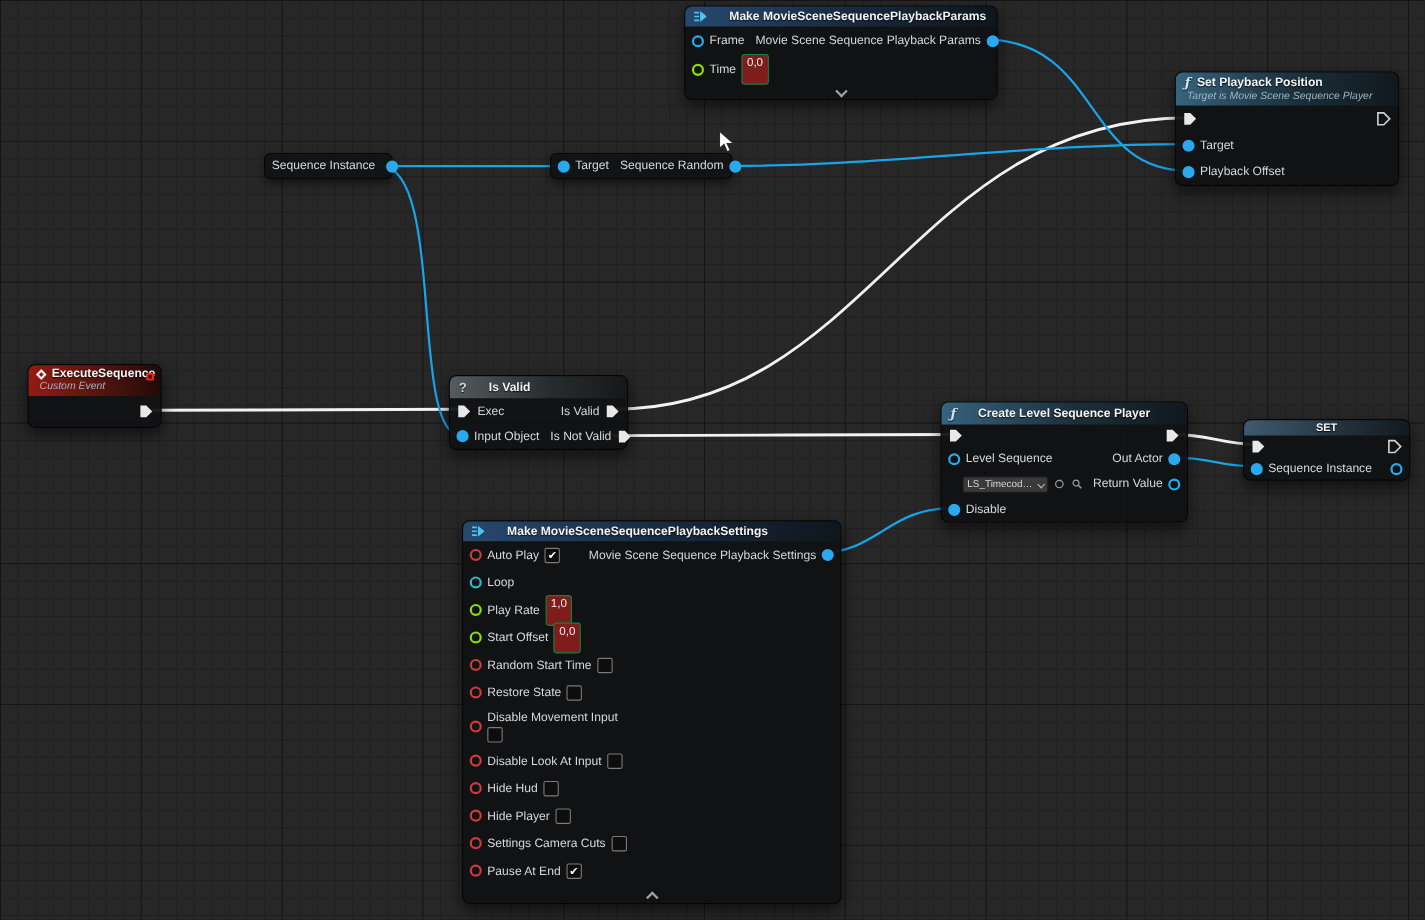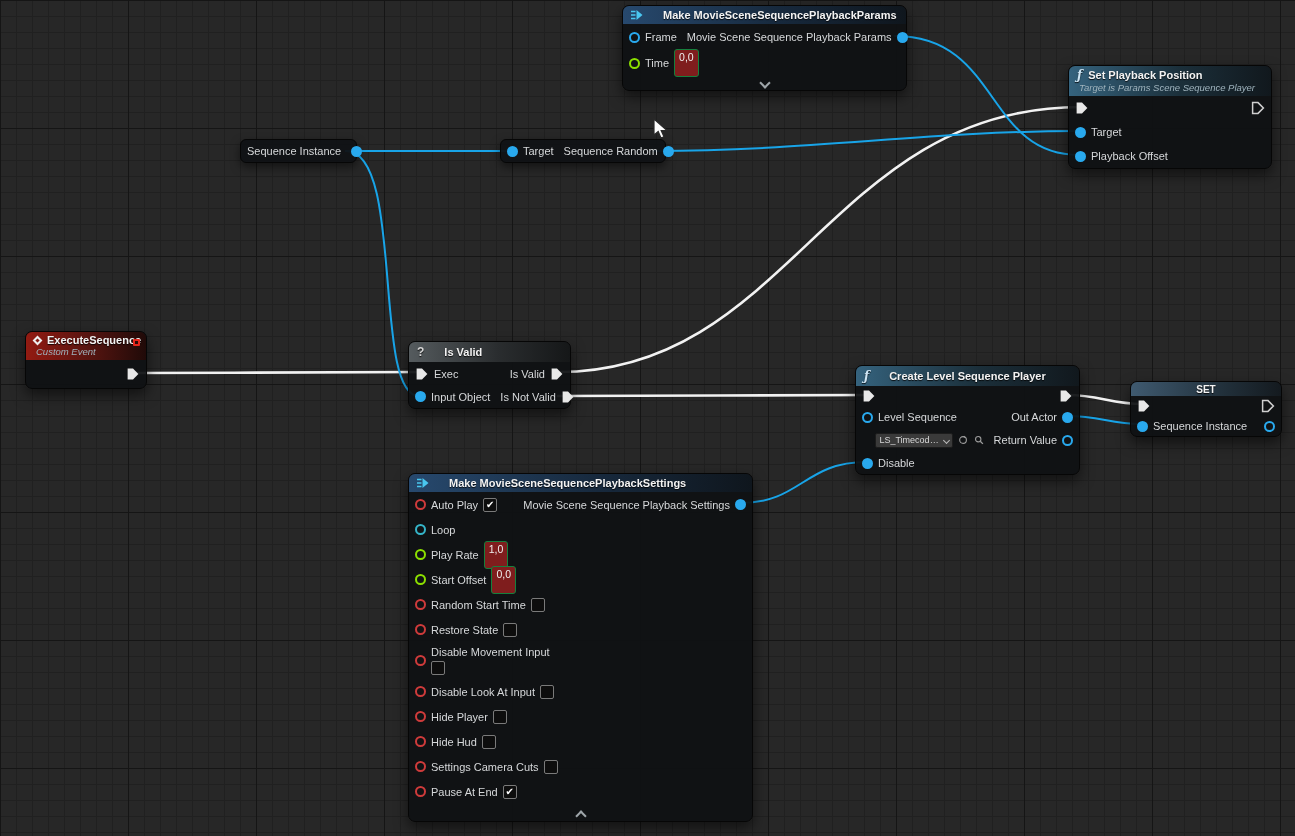--- a/index.html
+++ b/index.html
@@ -118,21 +118,21 @@
         <span class="chev down"></span>
       </div>
   </div>
 
   <div class="node" style="left:1068px;top:65px;width:204px">
     <div class="hd2 g-func">
       <div class="t">
           <span class="fico">ƒ</span>
         <span>Set Playback Position</span>
         </div>
-      <div class="s">Target is Params Scene Sequence Player</div>
+      <div class="s">Target is Movie Scene Sequence Player</div>
     </div>
     <div class="r" style="height:24px">
       <svg class="exec filled" width="14" height="14" viewBox="0 0 13 13">
           <path d="M1.5 1.5h5L11.5 6.5 6.5 11.5h-5z"></path>
         </svg>
       <span class="sp"></span>
       <svg class="exec hollow" width="14" height="14" viewBox="0 0 13 13">
           <path d="M1.5 1.5h5L11.5 6.5 6.5 11.5h-5z"></path>
         </svg>
     </div>
@@ -263,21 +263,21 @@
         </svg>
     </div>
     <div class="r" style="height:20px">
       <span class="cpin obj filled"></span>
       <span class="lbl">Sequence Instance</span>
       <span class="sp"></span>
       <span class="cpin obj"></span>
     </div>
   </div>
 
-  <div class="node" style="left:408px;top:473px;width:345px">
+  <div class="node" style="left:420px;top:473px;width:345px">
     <div class="hd g-make">
       <svg width="12" height="10" viewBox="0 0 12 10">
           <path d="M0 1.5h4.5M0 5h4.5M0 8.5h4.5" stroke="#49c7f0" stroke-width="1.5"></path>
           <path d="M5.5 0l6 5-6 5z" fill="#49c7f0"></path>
         </svg>
       <span>Make MovieSceneSequencePlaybackSettings</span>
     </div>
     <div class="r" style="height:25px">
       <span class="cpin boolp"></span>
       <span class="lbl">Auto Play</span>
@@ -317,26 +317,26 @@
         <span class="chk"></span>
       </span>
     </div>
     <div class="r" style="height:25px">
       <span class="cpin boolp"></span>
       <span class="lbl">Disable Look At Input</span>
       <span class="chk"></span>
     </div>
     <div class="r" style="height:25px">
       <span class="cpin boolp"></span>
+      <span class="lbl">Hide Hud</span>
+      <span class="chk"></span>
+    </div>
+    <div class="r" style="height:25px">
+      <span class="cpin boolp"></span>
       <span class="lbl">Hide Player</span>
-      <span class="chk"></span>
-    </div>
-    <div class="r" style="height:25px">
-      <span class="cpin boolp"></span>
-      <span class="lbl">Hide Hud</span>
       <span class="chk"></span>
     </div>
     <div class="r" style="height:25px">
       <span class="cpin boolp"></span>
       <span class="lbl">Settings Camera Cuts</span>
       <span class="chk"></span>
     </div>
     <div class="r" style="height:25px">
       <span class="cpin boolp"></span>
       <span class="lbl">Pause At End</span>

